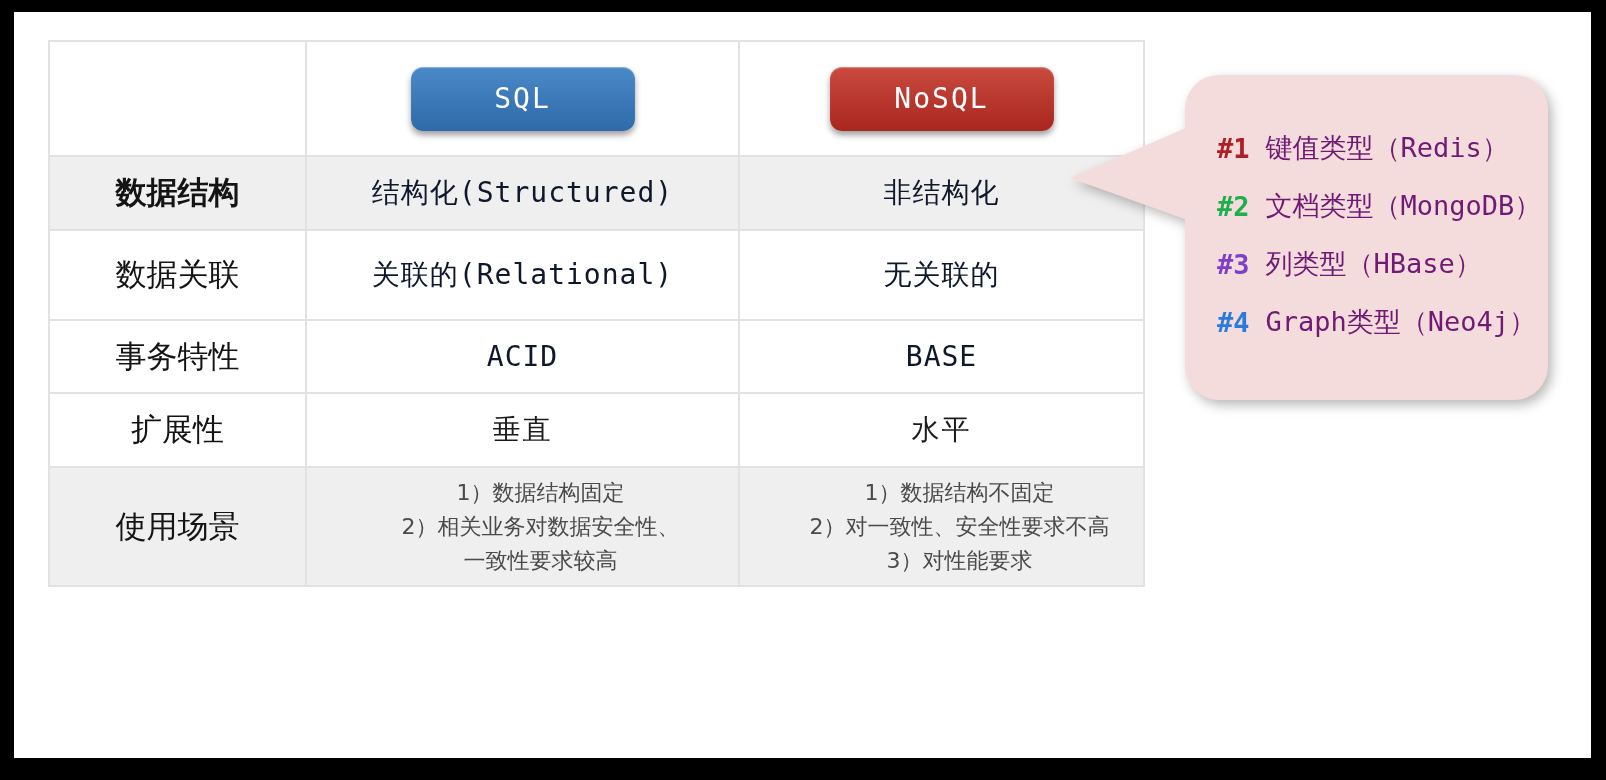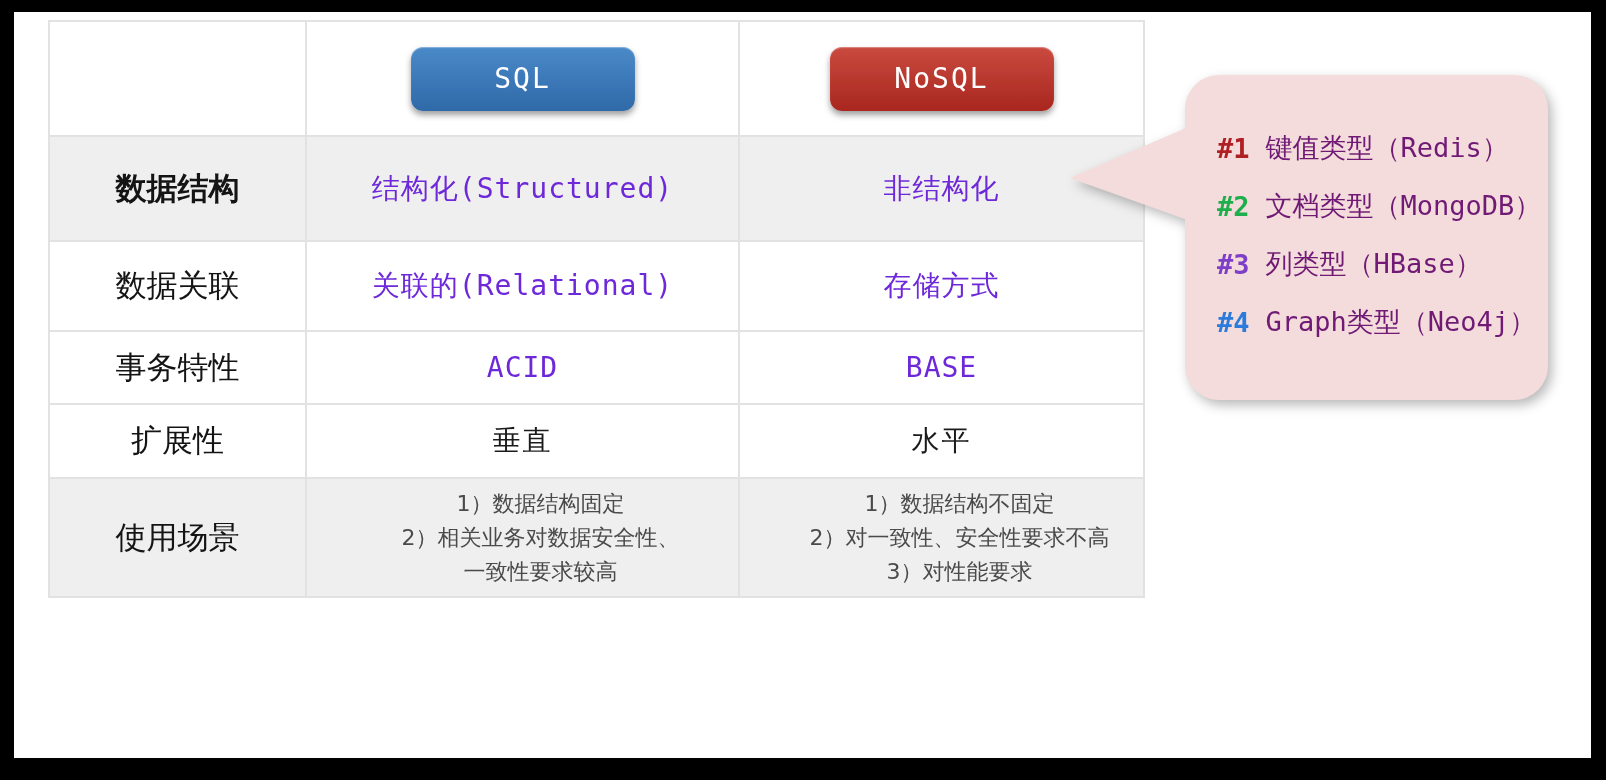--- a/index.html
+++ b/index.html
@@ -9,39 +9,39 @@
     font-family:"DejaVu Sans","Liberation Sans",sans-serif;
     overflow:hidden;
   }
   .page{
     position:absolute;left:14px;top:12px;width:1577px;height:746px;
     background:#ffffff;
   }
 
   
   table.cmp{
-    position:absolute;left:34px;top:8px;
+    position:absolute;left:34px;top:28px;
     width:1095px;border-collapse:collapse;table-layout:fixed;
   }
   table.cmp td{
     border:2px solid #e3e2e2;
     text-align:center;vertical-align:middle;
     padding:0;
   }
   tr.stripe td{background:#f0efef;}
-  .rh0{height:115px;} .rh1{height:105px;} .rh2{height:90px;} .rh3{height:88px;}
+  .rh0{height:115px;} .rh1{height:74px;} .rh2{height:90px;} .rh3{height:88px;}
   .rh4{height:73px;} .rh5{height:74px;} .rh6{height:74px;} .rh7{height:119px;}
 
   .label-cell{
     font-size:31px;color:#141414;
     font-family:"DejaVu Sans","Liberation Sans",sans-serif;
   }
   .label-bold{font-weight:bold;}
   .value-cell{
-    font-size:28px;color:#6d28d9;
+    font-size:28px;color:#0f172a;
     font-family:"DejaVu Sans Mono","Liberation Mono","DejaVu Sans",monospace;
     letter-spacing:1px;
   }
   .value-dark{color:#1b1b1b;letter-spacing:2px;}
 
   .scenario-cell{
     text-align:center;
     padding-left:46px !important;
     padding-right:10px !important;
     font-size:22px;color:#4a4a4a;line-height:34px;
@@ -108,21 +108,21 @@
 
     <tr class="rh1 stripe">
       <td class="label-cell label-bold">数据结构</td>
       <td class="value-cell">结构化(Structured)</td>
       <td class="value-cell">非结构化</td>
     </tr>
 
     <tr class="rh2">
       <td class="label-cell">数据关联</td>
       <td class="value-cell">关联的(Relational)</td>
-      <td class="value-cell">存储方式</td>
+      <td class="value-cell">无关联的</td>
     </tr>
 
 
     <tr class="rh4">
       <td class="label-cell">事务特性</td>
       <td class="value-cell">ACID</td>
       <td class="value-cell">BASE</td>
     </tr>
 
 

